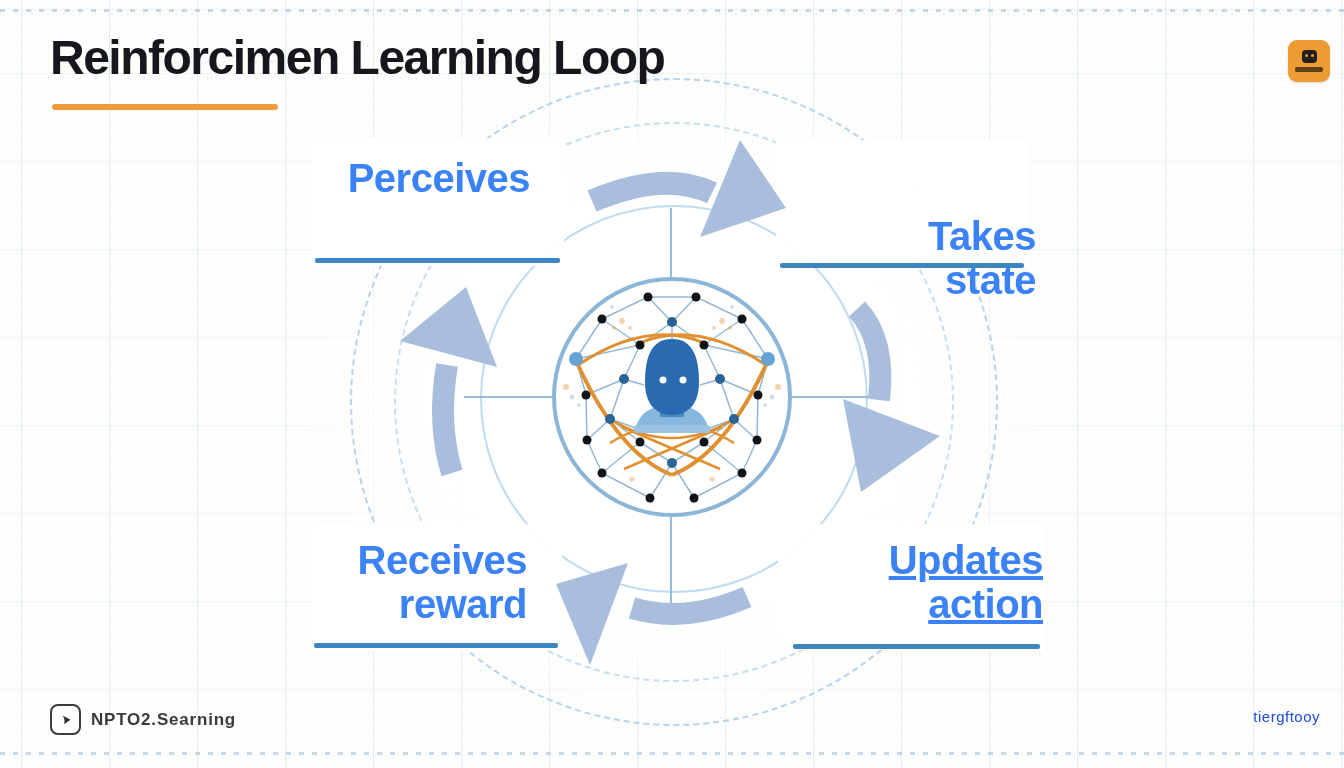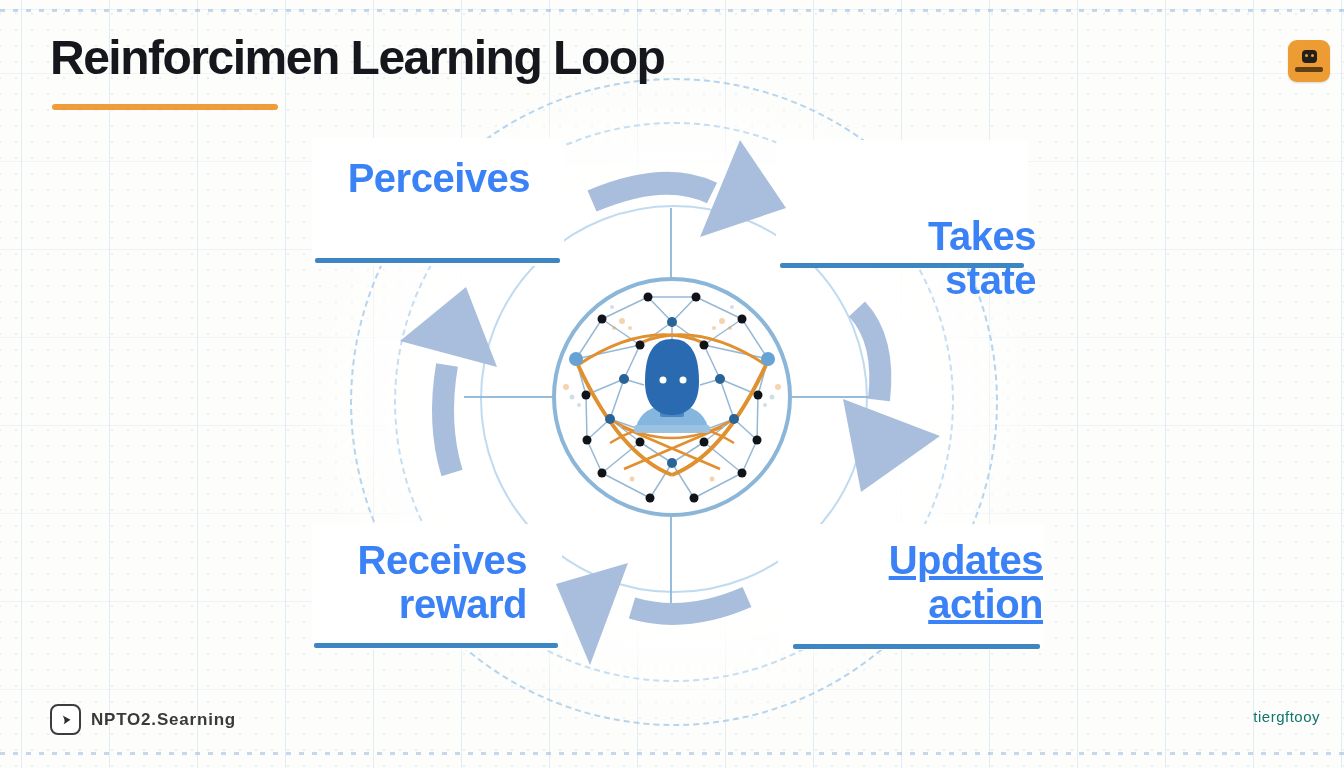--- a/index.html
+++ b/index.html
@@ -56,21 +56,21 @@
   .underline{height:5px;background:#3E86C1;border-radius:2px;z-index:6;}
   .ul-tl{left:315px;top:258px;width:245px;}
   .ul-tr{left:780px;top:263px;width:244px;}
   .ul-bl{left:314px;top:643px;width:244px;}
   .ul-br{left:793px;top:644px;width:247px;}
   
   .footer-left{left:20px;top:704px;display:flex;align-items:center;gap:10px;z-index:20;margin-left:30px;}
   .footer-icon{width:27px;height:27px;border:2px solid #3c3c3c;border-radius:8px;background:#fff;
     display:flex;align-items:center;justify-content:center;}
   .footer-brand{font-size:17px;font-weight:600;color:#3a3a3a;letter-spacing:0.8px;}
-  .footer-credit{right:24px;top:708px;font-size:15px;color:#0f766e;letter-spacing:0.5px;z-index:20;}
+  .footer-credit{right:24px;top:708px;font-size:15px;color:#1d4ed8;letter-spacing:0.5px;z-index:20;}
 </style>
 </head>
 <body>
 
 <div class="dot-band" style="top:9px"></div>
 <div class="dot-band" style="top:752px"></div>
 <div class="abs glow"></div>
 <div class="abs circ dash-outer"></div>
 <div class="abs circ dash-inner"></div>
 <div class="abs circ thin-circle"></div>

